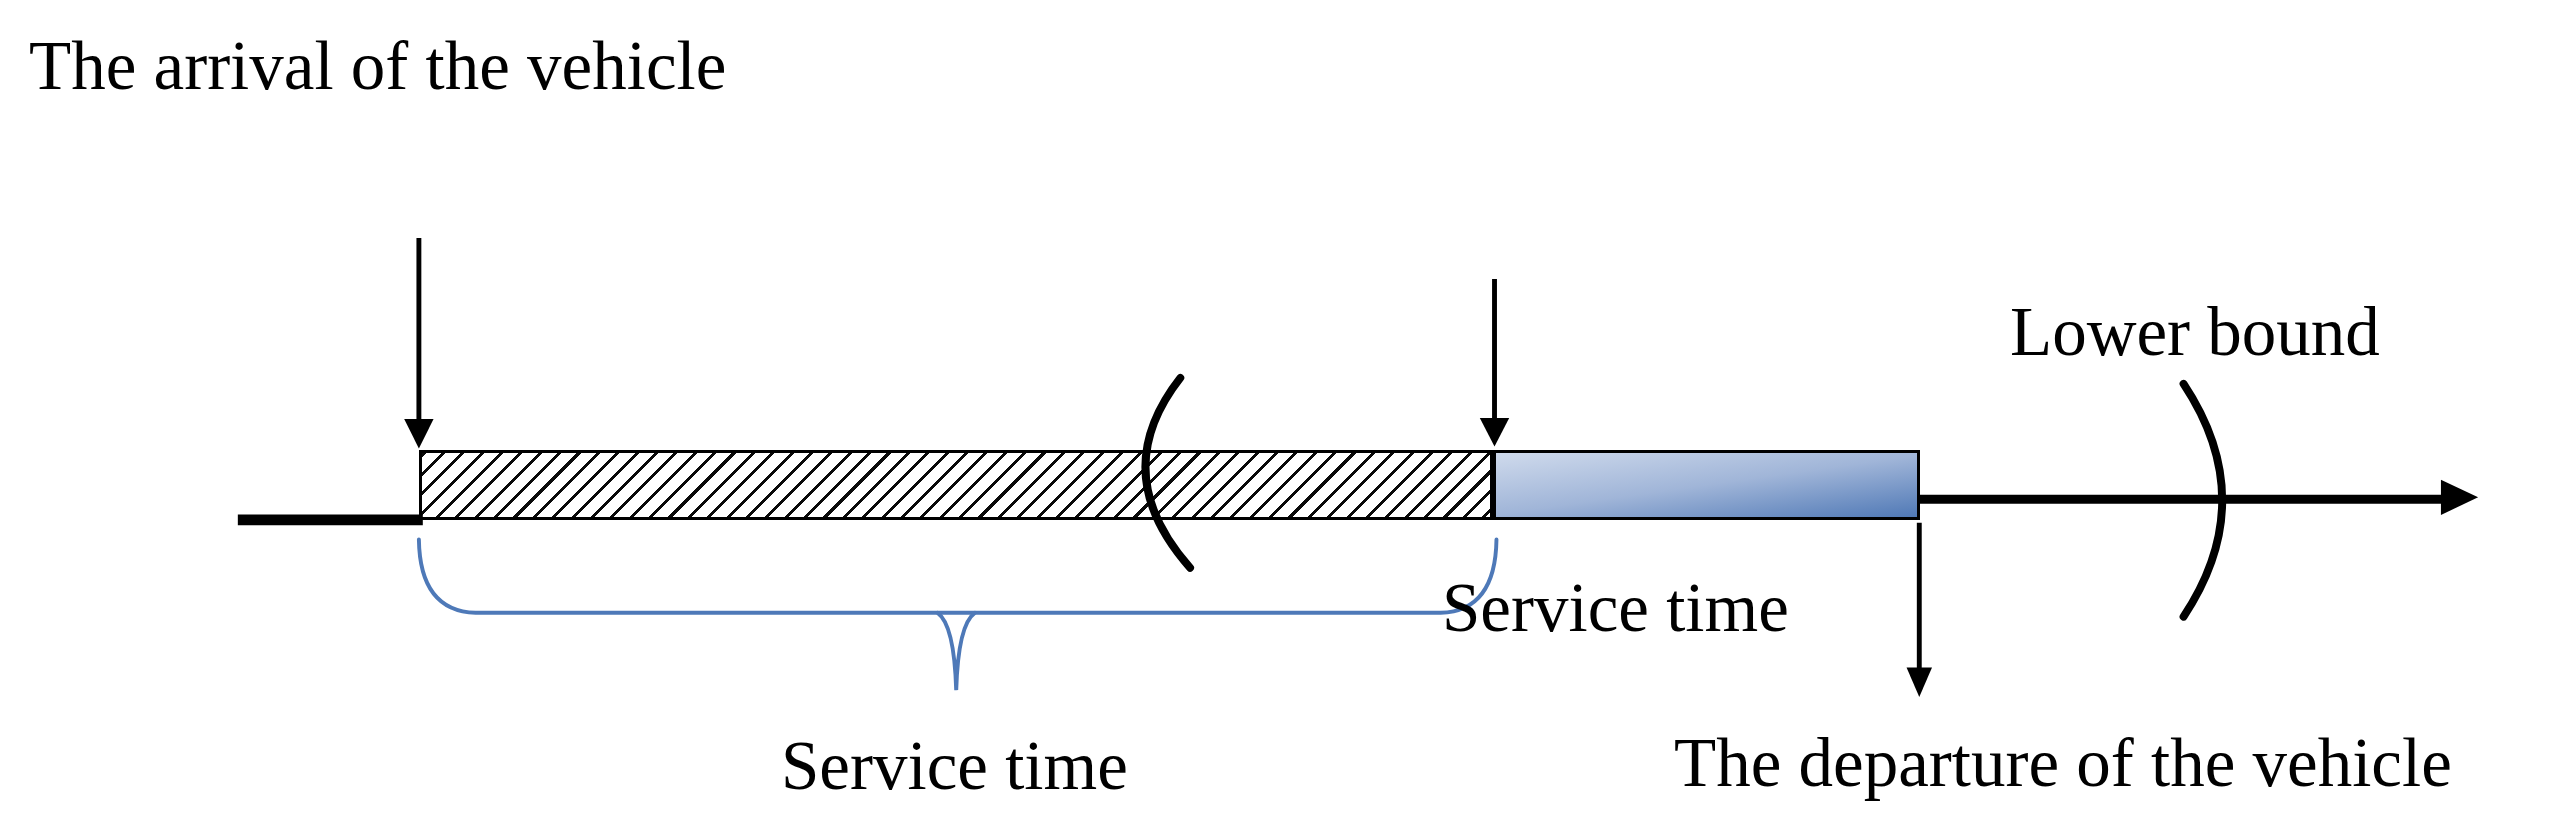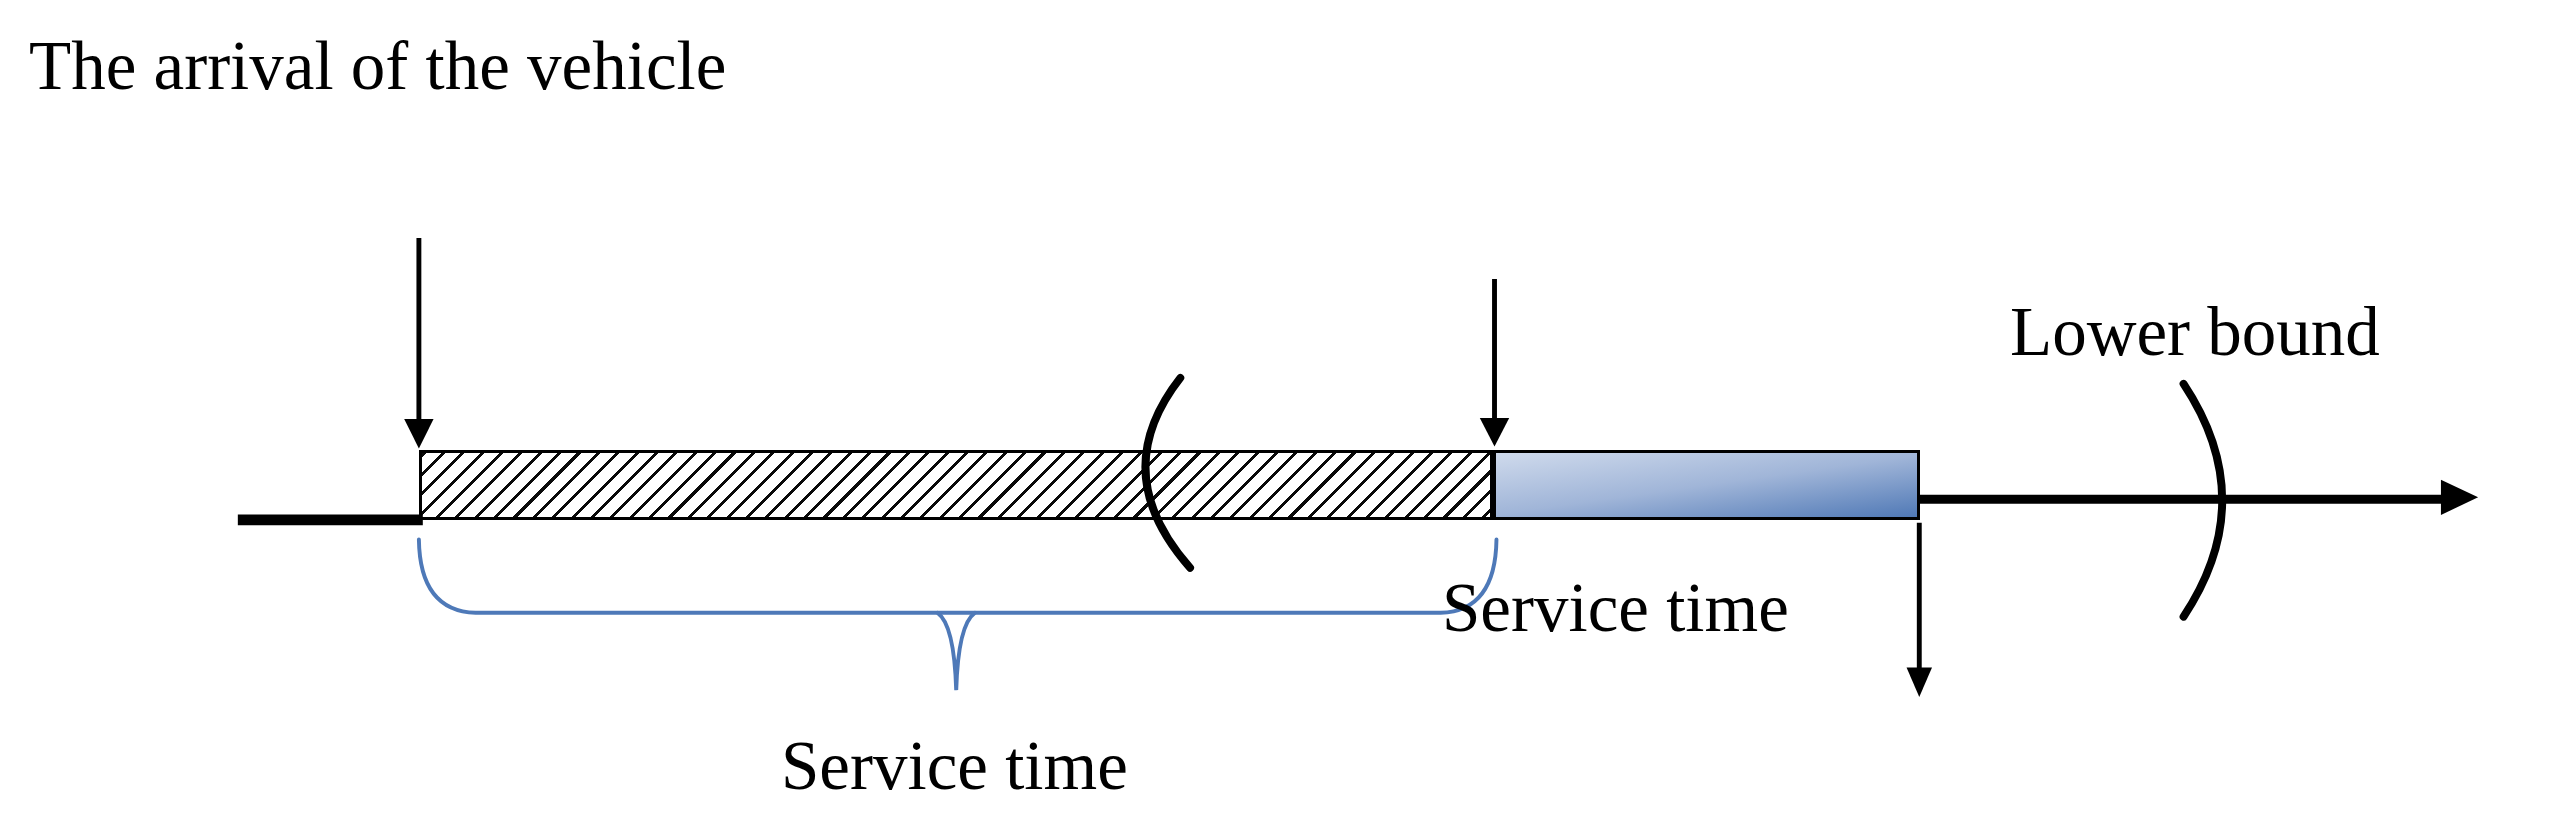--- a/index.html
+++ b/index.html
@@ -85,15 +85,16 @@
     <path d="M 2231 392 Q 2310 511 2231 630" fill="none" stroke="#000000" stroke-width="8" stroke-linecap="round"></path>
 
     <path d="M 428 551 Q 429 624 486 626 L 1472 626 Q 1528 624 1529 551" fill="none" stroke="#4e79b8" stroke-width="4" stroke-linecap="round"></path>
     <path d="M 958 626 Q 975 638 977 705 Q 979 638 996 626" fill="none" stroke="#4e79b8" stroke-width="4" stroke-linecap="round"></path>
   </svg>
 
   <div class="label lbl-arrival">The arrival of the vehicle</div>
   <div class="label lbl-upper">Lower bound</div>
   <div class="label lbl-service">Service time</div>
   <div class="label lbl-waiting">Service time</div>
+  <div class="label lbl-departure">The departure of the vehicle</div>
 
 </div>
 
 
 </body></html>

